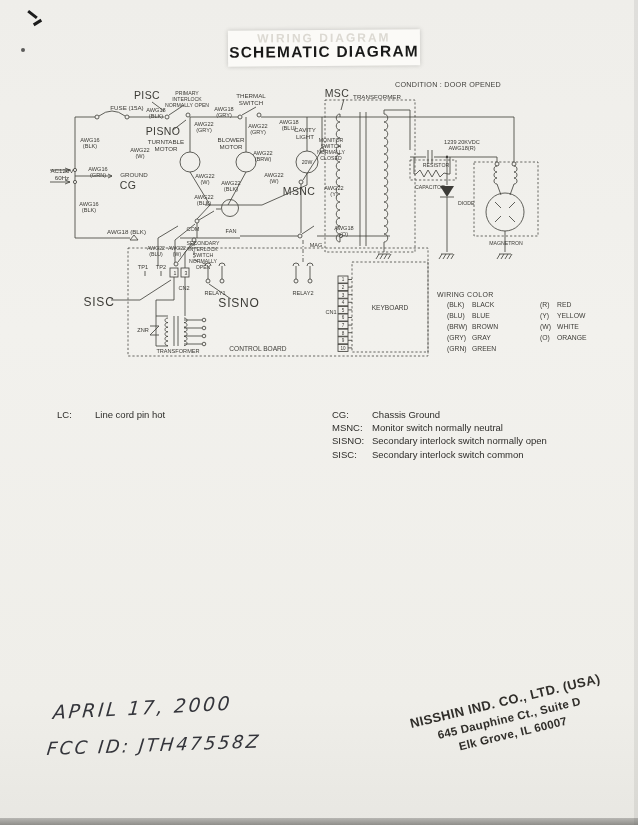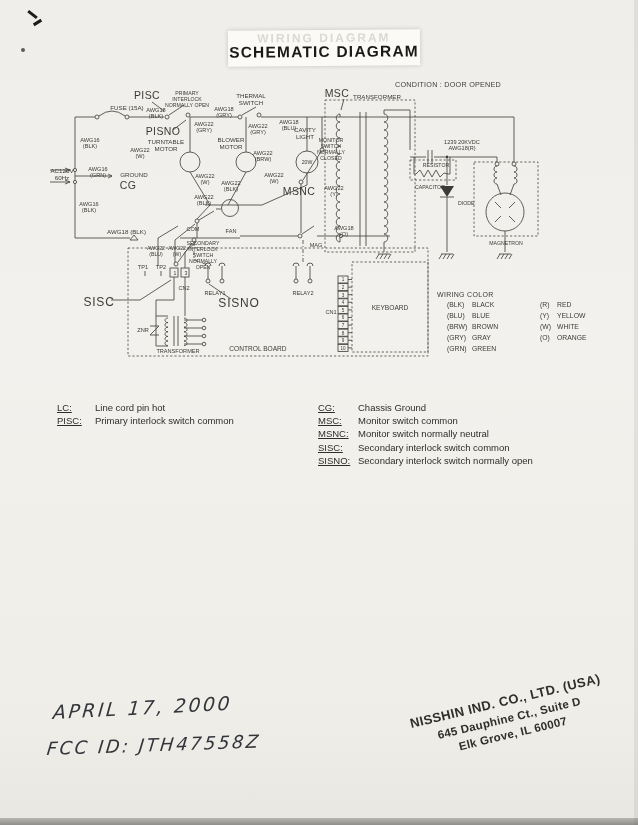--- a/index.html
+++ b/index.html
@@ -28,22 +28,22 @@
   .hand{font-size:10.5px;letter-spacing:.4px;} .hand2{font-size:12px;letter-spacing:.8px;}
   .w{stroke:#45443f;stroke-width:.85;fill:none;}
   .wd{stroke:#45443f;stroke-width:.8;fill:none;stroke-dasharray:2.2,2;}
   .wdd{stroke:#45443f;stroke-width:.8;fill:none;stroke-dasharray:4,2,1,2;}
   .node{fill:#f1f0ec;stroke:#45443f;stroke-width:.85;}
   .solid{fill:#3c3b37;stroke:none;}
   
   .abbr-col{position:absolute;top:402px;font-size:9.5px;color:#2e2d2a;}
   #abbr-left{left:57px;} #abbr-right{left:318px;}
   .lr{height:13.2px;white-space:nowrap;}
-  .lk{display:inline-block;text-decoration:underline;} .lv{display:inline-block;}
-  #abbr-left .lk{width:38px;} #abbr-right .lk{width:40px;}
+  .lk{display:inline-block;} .lv{display:inline-block;margin-top:7px;}
+  #abbr-left .lk{width:38px;} #abbr-right .lk{width:40px;margin-left:14px;}
   
   #wc-title{position:absolute;left:437px;top:291px;font-size:7px;letter-spacing:.3px;color:#3c3b36;}
   .wc-col{position:absolute;top:301px;font-size:6.8px;color:#3c3b36;}
   #wc-left{left:447px;} #wc-right{left:540px;}
   .wcr{height:11px;white-space:nowrap;}
   #wc-left .wcc{display:inline-block;width:25px;} #wc-right .wcc{display:inline-block;width:17px;}
   
   .hw{position:absolute;color:#34353b;font-style:italic;font-family:"DejaVu Sans",sans-serif;
       letter-spacing:2.5px;transform-origin:left top;}
   #hw1{left:54px;top:701px;font-size:19px;transform:rotate(-3deg) skewX(-8deg);}
@@ -349,28 +349,26 @@
   </div>
 <div class="wc-col" id="wc-right">
     <div class="wcr"><span class="wcc">(R)</span><span class="wcn">RED</span></div>
     <div class="wcr"><span class="wcc">(Y)</span><span class="wcn">YELLOW</span></div>
     <div class="wcr"><span class="wcc">(W)</span><span class="wcn">WHITE</span></div>
     <div class="wcr"><span class="wcc">(O)</span><span class="wcn">ORANGE</span></div>
   </div>
 
 <div class="abbr-col" id="abbr-left">
     <div class="lr"><span class="lk">LC:</span><span class="lv">Line cord pin hot</span></div>
-    <div class="lr"><span class="lk">PISC:</span><span class="lv">Primary interlock switch common</span></div>
   </div>
 <div class="abbr-col" id="abbr-right">
     <div class="lr"><span class="lk">CG:</span><span class="lv">Chassis Ground</span></div>
-    <div class="lr"><span class="lk">MSC:</span><span class="lv">Monitor switch common</span></div>
     <div class="lr"><span class="lk">MSNC:</span><span class="lv">Monitor switch normally neutral</span></div>
+    <div class="lr"><span class="lk">SISNO:</span><span class="lv">Secondary interlock switch normally open</span></div>
     <div class="lr"><span class="lk">SISC:</span><span class="lv">Secondary interlock switch common</span></div>
-    <div class="lr"><span class="lk">SISNO:</span><span class="lv">Secondary interlock switch normally open</span></div>
   </div>
 
 <div class="hw" id="hw1">APRIL 17, 2000</div>
 <div class="hw" id="hw2">FCC ID: JTH47558Z</div>
 
 <div id="stamp">
   <div class="s1">NISSHIN IND. CO., LTD. (USA)</div>
   <div class="s2">645 Dauphine Ct.,  Suite D</div>
   <div class="s3">Elk Grove, IL  60007</div>
 </div>

